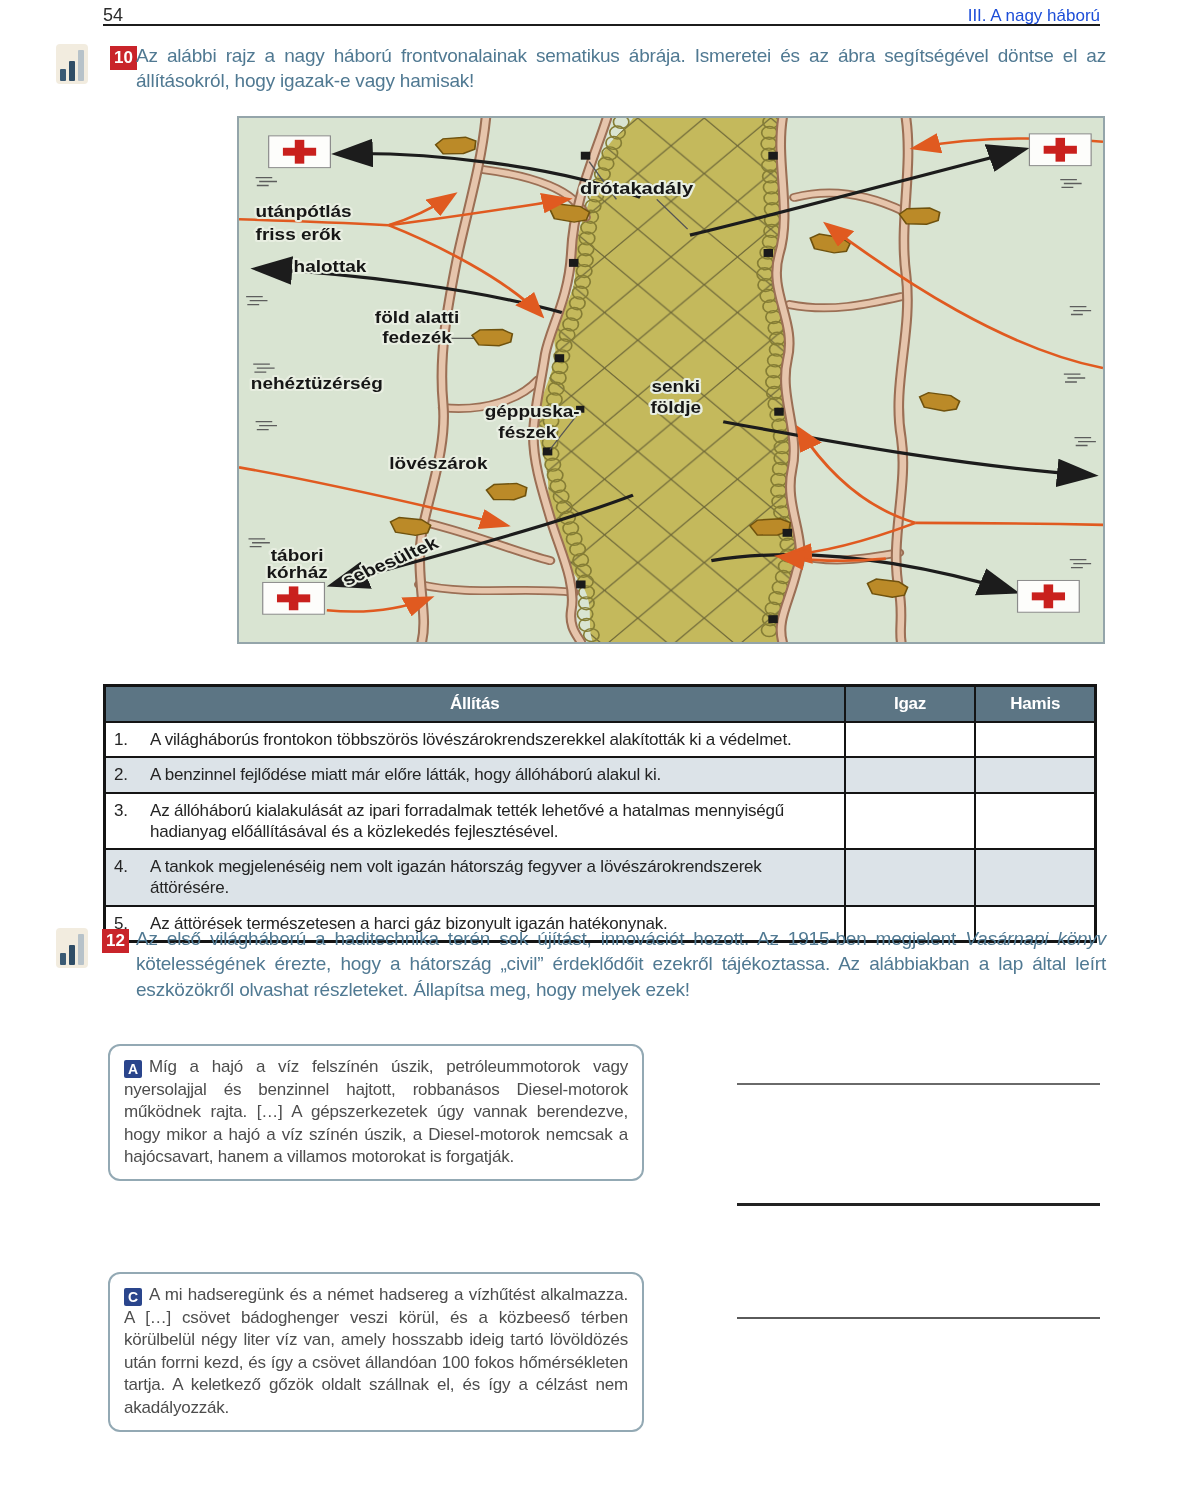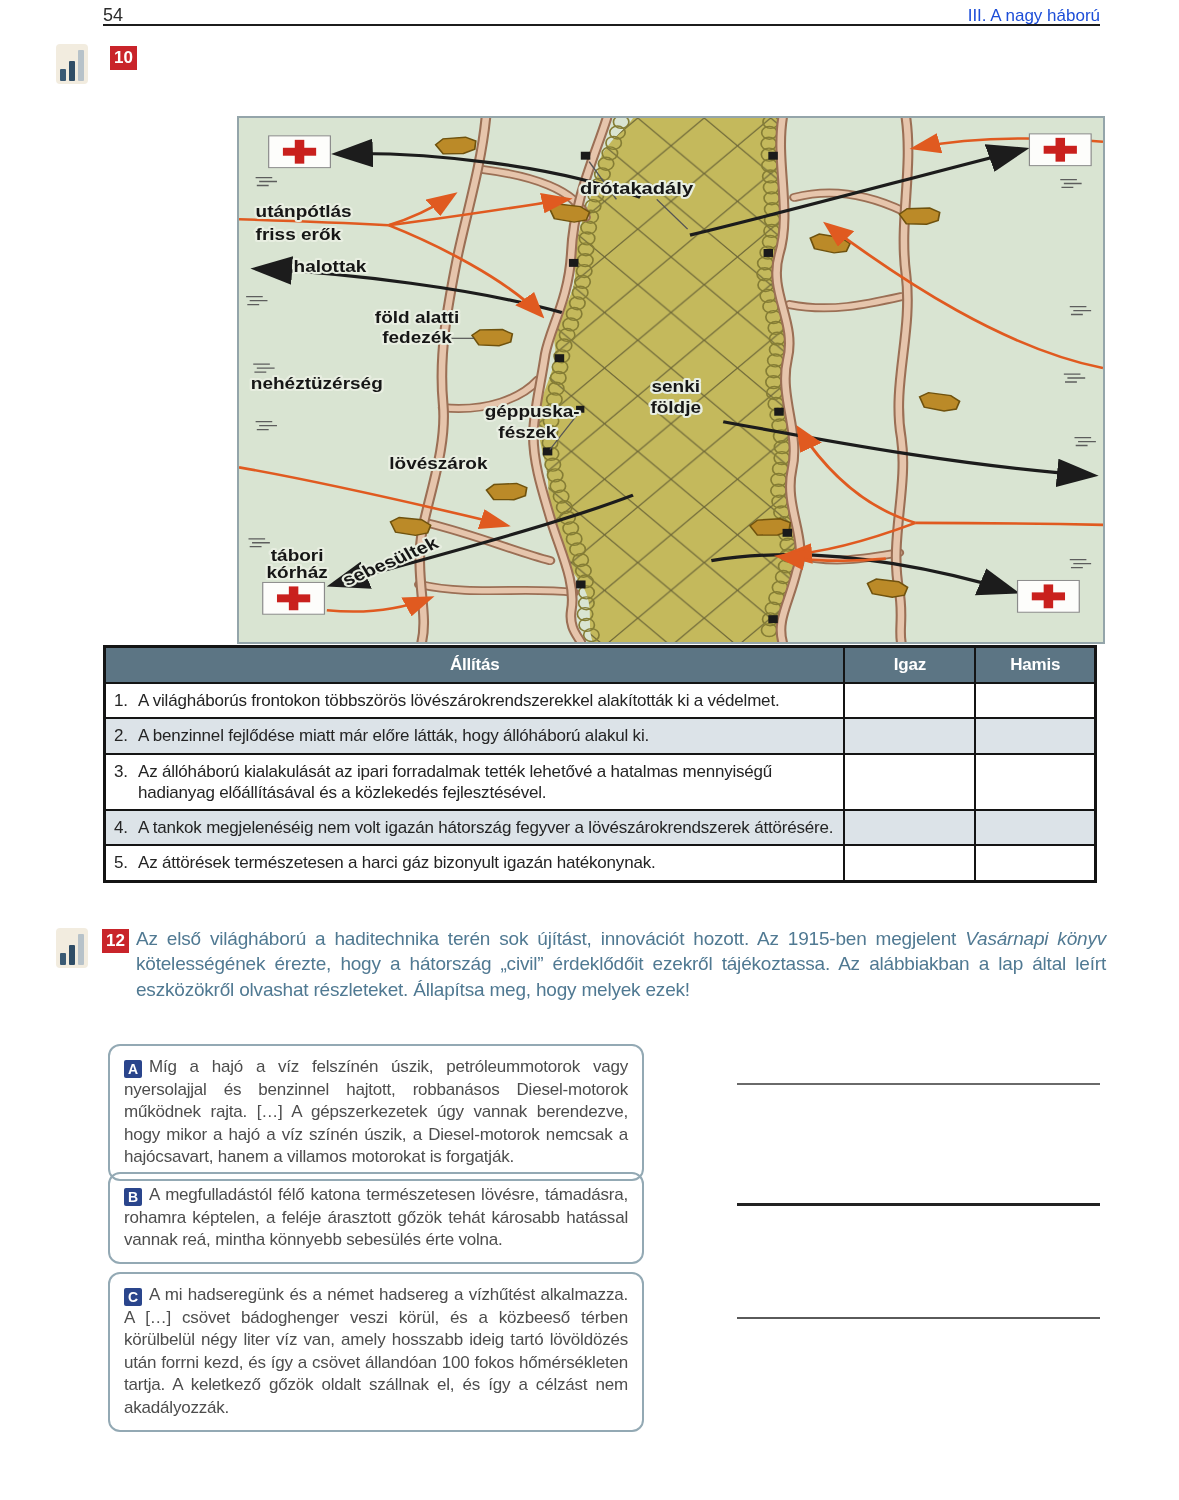--- a/index.html
+++ b/index.html
@@ -46,30 +46,30 @@
   .leader{stroke:#555;stroke-width:1.2;}
   .blob{fill:#bb8a28;stroke:#6f520e;stroke-width:1.4;}
   .hash{stroke:#5d5d5d;stroke-width:1.3;}
   .rc-box{fill:#fdfdfb;stroke:#8b8b8b;stroke-width:1;}
   .rc-v,.rc-h{fill:#c9201d;}
   .dlabel{font-family:"Liberation Sans",sans-serif;font-size:16px;font-weight:700;fill:#161616;
           paint-order:stroke;stroke:#e8eee1;stroke-width:4;stroke-linejoin:round;}
   .dlabel-big{font-size:17px;}
 
   
-  .tf-table{position:absolute;left:103px;top:645px;width:994px;border-collapse:collapse;
+  .tf-table{position:absolute;left:103px;top:684px;width:994px;border-collapse:collapse;
             font-size:17px;color:#242424;letter-spacing:-0.2px;}
   .tf-table th,.tf-table td{border:2px solid #141414;}
   .tf-table{border:3px solid #141414;}
   .tf-table th{background:#5c7584;color:#fff;font-size:17px;font-weight:700;height:32px;text-align:center;}
   .tf-table td{padding:6px 8px;line-height:1.25;}
   .tf-table tr.alt td{background:#dce3e8;}
   .cellflex{display:flex;}
   .row-num{flex:0 0 24px;}
-  .row-text{flex:1;}
+  .row-text{flex:1;margin-left:12px;}
   .ans-cell{width:118px;}
   .ans-cell2{width:105px;}
 
   
   .qbox{position:absolute;left:108px;width:536px;box-sizing:border-box;
         border:2px solid #93a9b4;border-radius:12px;padding:10px 14px;
         font-size:17px;line-height:1.33;color:#4d4d4d;text-align:justify;letter-spacing:-0.2px;}
   .qb-a{top:1044px;}
   .qb-b{top:1172px;}
   .qb-c{top:1272px;}
@@ -89,20 +89,21 @@
   <div class="pg-num">54</div>
   <div class="pg-chap">III. A nagy háború</div>
   <div class="pg-rule"></div>
 
   <div class="task-icon icon-10">
     <span class="bar b1"></span>
     <span class="bar b2"></span>
     <span class="bar b3"></span>
   </div>
   <div class="task-badge badge-10">10</div>
+  <div class="task-text tt-10">Az alábbi rajz a nagy háború frontvonalainak sematikus ábrája. Ismeretei és az ábra segítségével döntse el az állításokról, hogy igazak-e vagy hamisak!</div>
 
   <div class="diagram">
     <svg viewBox="0 0 728 528" preserveAspectRatio="none">
       <defs>
         <pattern id="hatch" width="56" height="56" patternUnits="userSpaceOnUse">
           <path d="M0,0 L56,56 M56,0 L0,56" stroke="#6e6838" stroke-width="1.2" fill="none"></path>
         </pattern>
         <marker id="mb" markerWidth="11" markerHeight="9" refX="9" refY="4.5" orient="auto">
           <path d="M0,0 L11,4.5 L0,9 z" fill="#1c1c1c"></path>
         </marker>
@@ -436,19 +437,18 @@
     <span class="bar b1"></span>
     <span class="bar b2"></span>
     <span class="bar b3"></span>
   </div>
   <div class="task-badge badge-12">12</div>
   <div class="task-text tt-12"><span>Az első világháború a haditechnika terén sok újítást, innovációt hozott. Az 1915-ben megjelent </span><em>Vasárnapi könyv</em><span> kötelességének érezte, hogy a hátország „civil” érdeklődőit ezekről tájékoztassa. Az alábbiakban a lap által leírt eszközökről olvashat részleteket. Állapítsa meg, hogy melyek ezek!</span></div>
 
   <div class="qbox qb-a"><span class="q-badge">A</span><span>Míg a hajó a víz felszínén úszik, petróleummotorok vagy nyersolajjal és benzinnel hajtott, robbanásos Diesel-motorok működnek rajta. […] A gépszerkezetek úgy vannak berendezve, hogy mikor a hajó a víz színén úszik, a Diesel-motorok nemcsak a hajócsavart, hanem a villamos motorokat is forgatják.</span></div>
   <div class="ans-line al-a"></div>
 
-  <div class="qbox qb-b"><span class="q-badge">B</span><span>A megfulladástól félő katona természetesen lövésre, támadásra, rohamra képtelen, a feléje árasztott gőzök tehát károsabb hatással vannak reá, mintha könnyebb sebesülés érte volna.</span></div>
   <div class="ans-line al-b"></div>
 
   <div class="qbox qb-c"><span class="q-badge">C</span><span>A mi hadseregünk és a német hadsereg a vízhűtést alkalmazza. A […] csövet bádoghenger veszi körül, és a közbeeső térben körülbelül négy liter víz van, amely hosszabb ideig tartó lövöldözés után forrni kezd, és így a csövet állandóan 100 fokos hőmérsékleten tartja. A keletkező gőzök oldalt szállnak el, és így a célzást nem akadályozzák.</span></div>
   <div class="ans-line al-c"></div>
 
 </div>
 
 </body></html>

